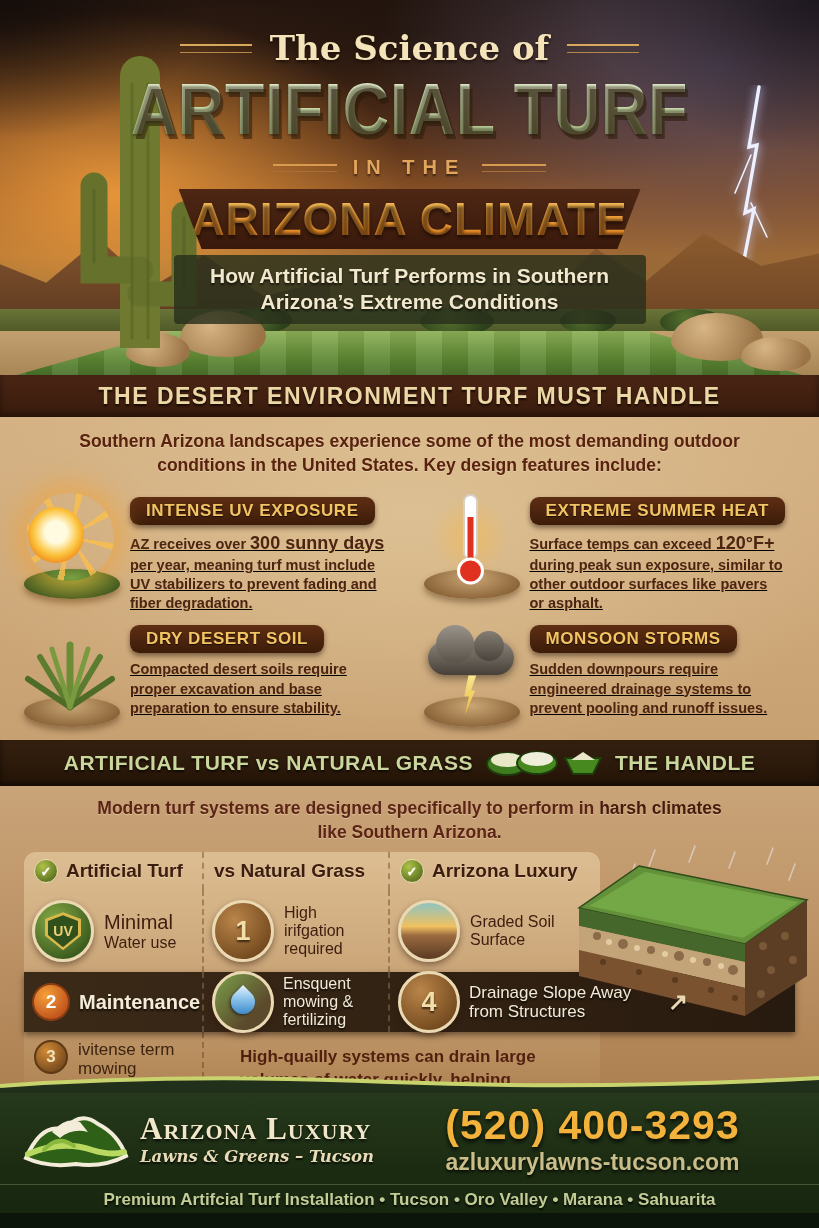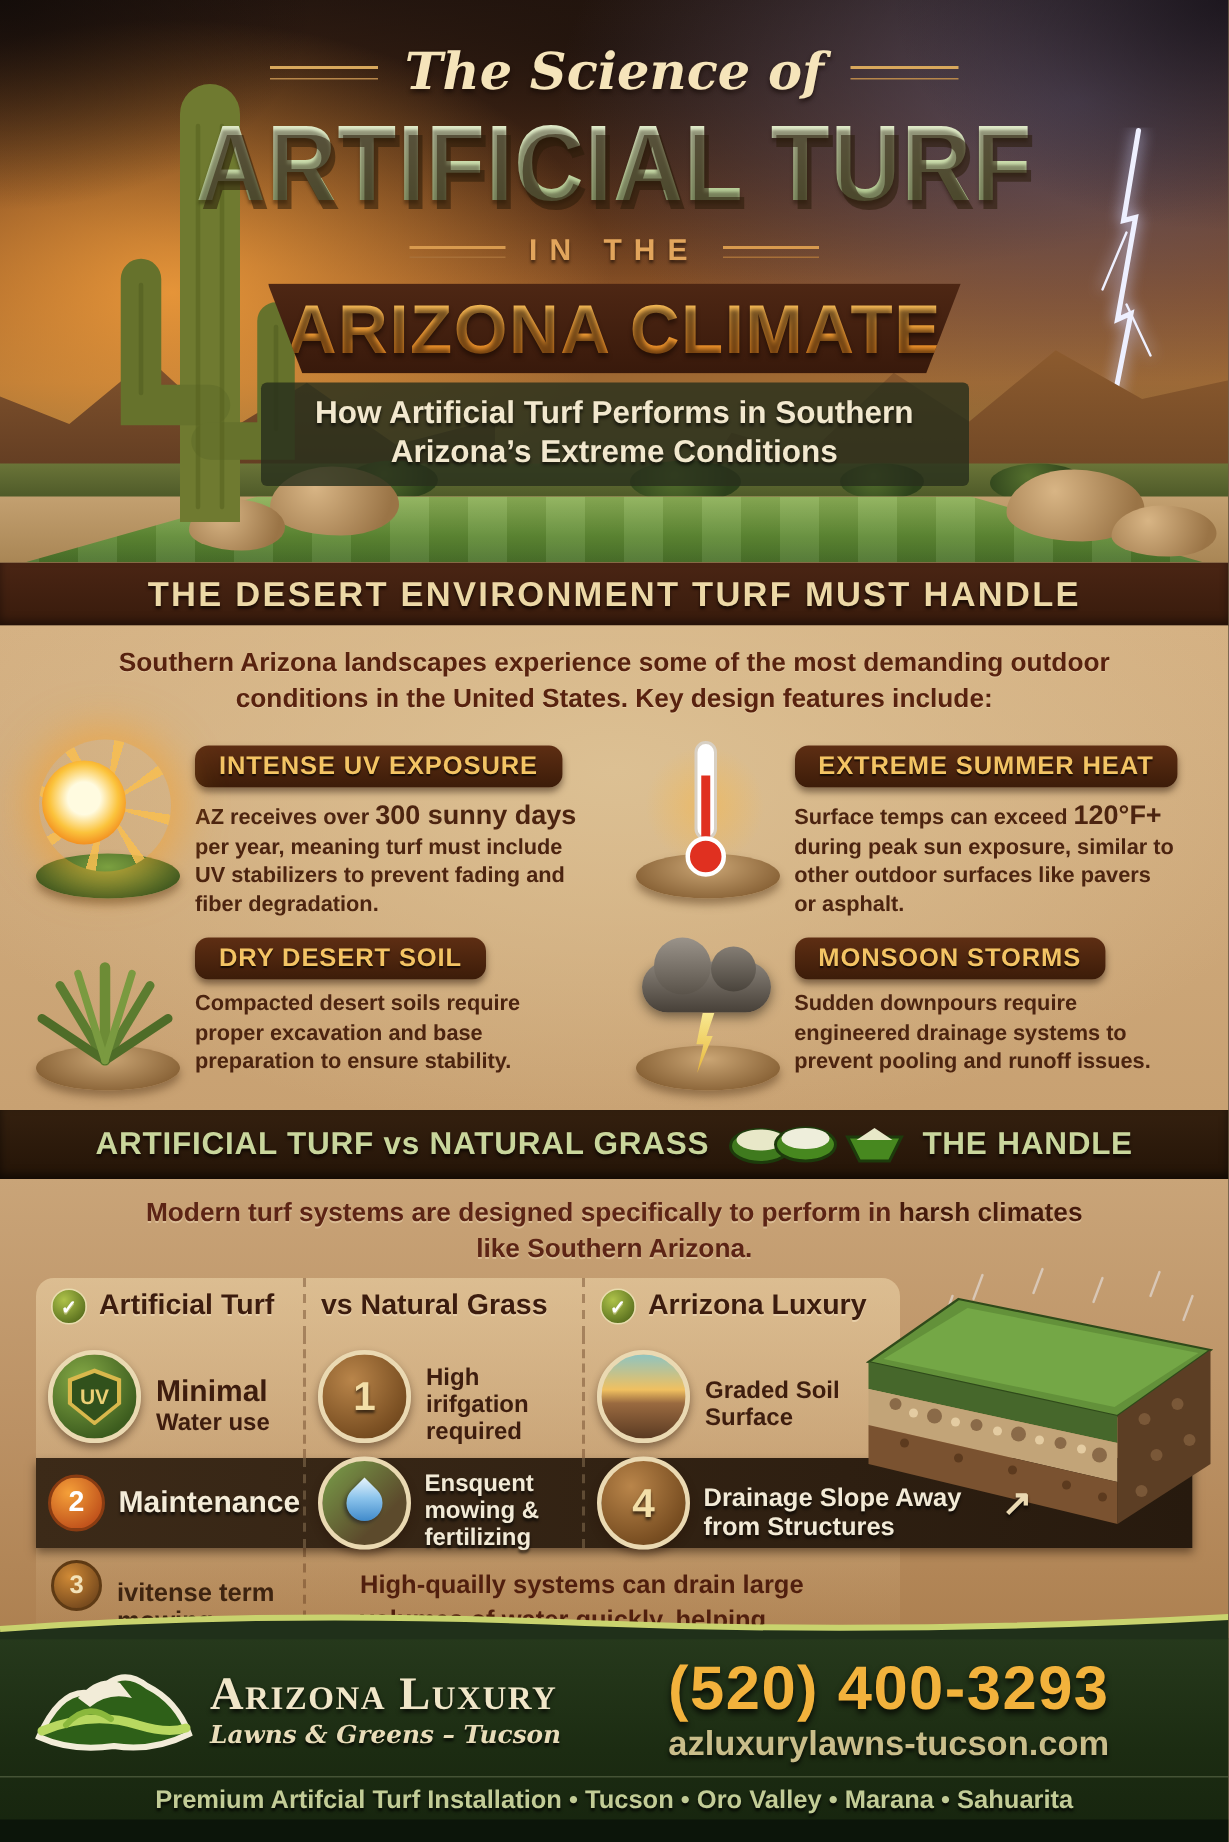--- a/index.html
+++ b/index.html
@@ -31,21 +31,21 @@
     background:
       repeating-linear-gradient(90deg, rgba(255,255,255,.07) 0 26px, rgba(0,0,0,.06) 26px 52px),
       linear-gradient(180deg,#8db057 0%,#5f8a34 60%,#4a712a 100%);
     clip-path:polygon(21% 0,79% 0,98% 100%,2% 100%);}
   .cactus-svg{position:absolute;left:28px;top:18px;}
   .lightning-svg{position:absolute;right:28px;top:85px;}
 
   .hero-titles{position:absolute;left:0;top:0;width:100%;text-align:center;}
   .eyebrow-row{display:flex;align-items:center;justify-content:center;gap:18px;margin-top:28px;}
   .gold-line{width:72px;height:6px;border-top:2px solid #d8a85c;border-bottom:1px solid #b8874a;}
-  .eyebrow{font-family:"DejaVu Serif",serif;font-style:italic;font-weight:bold;font-size:34px;color:#f5e4ba;
+  .eyebrow{font-family:"DejaVu Serif",serif;font-weight:bold;font-size:34px;color:#f5e4ba;
     text-shadow:0 2px 3px rgba(20,10,5,.7);}
   .main-title{margin-top:4px;font-size:64px;font-weight:700;letter-spacing:1px;transform:scaleY(1.12);
     background:linear-gradient(180deg,#eef3dd 0%,#cfe0b0 45%,#9db87c 100%);
     -webkit-background-clip:text;background-clip:text;color:transparent;
     text-shadow:3px 5px 0 rgba(42,28,10,.55), 0 2px 2px rgba(30,20,8,.4);}
   .kicker-row{display:flex;align-items:center;justify-content:center;gap:16px;margin-top:10px;}
   .kicker-line{width:64px;height:5px;border-top:2px solid #d89a4e;border-bottom:1px solid #a87038;}
   .kicker{font-size:20px;font-weight:bold;letter-spacing:8px;color:#e2a55c;text-shadow:0 2px 2px rgba(20,10,5,.6);}
   .az-banner{margin:10px auto 0;width:462px;height:60px;display:flex;align-items:center;justify-content:center;
     background:linear-gradient(180deg,#4e2714,#38190b);clip-path:polygon(0 0,100% 0,95% 100%,5% 100%);
@@ -65,21 +65,21 @@
   .band-2{height:46px;background:linear-gradient(180deg,#34200f,#241407);gap:12px;box-shadow:inset 0 -3px 6px rgba(0,0,0,.5);}
   .band-2 span{font-size:21px;font-weight:bold;letter-spacing:.5px;color:#c9d69c;text-shadow:0 2px 2px rgba(10,5,2,.8);}
 
   
   .sec1{position:relative;width:100%;height:323px;
     background:radial-gradient(ellipse 600px 300px at 50% 30%, #dcc093, transparent 80%),
     linear-gradient(180deg,#d4b082,#c8a172);}
   .sec-intro{padding:12px 78px 4px;text-align:center;font-size:17.5px;line-height:1.38;color:#58220f;font-weight:bold;
     text-shadow:0 1px 0 rgba(255,240,210,.35);}
   .cards{display:grid;grid-template-columns:1fr 1fr;padding:4px 10px 0;}
-  .card{display:flex;padding:6px 6px 0 2px;}
+  .card{display:flex;padding:6px 6px 0 2px;text-decoration:underline;}
   .icon-stack{position:relative;width:118px;min-width:118px;height:118px;}
   .mound{position:absolute;left:12px;bottom:10px;width:96px;height:30px;border-radius:50%;
     background:radial-gradient(ellipse at 50% 30%,#7ba040,#3c5820 75%);box-shadow:0 4px 6px rgba(90,60,30,.5);}
   .mound.dirt{background:radial-gradient(ellipse at 50% 30%,#caa574,#8a6438 75%);}
   .card-text{flex:1;padding-top:6px;}
   .pill{display:inline-block;padding:4px 16px;border-radius:9px;
     background:linear-gradient(180deg,#5e2e13,#3c1c09);box-shadow:0 3px 5px rgba(40,20,8,.5);
     font-size:17px;font-weight:bold;letter-spacing:.6px;color:#f3c464;text-shadow:0 1px 1px rgba(0,0,0,.7);}
   .card-body{margin-top:7px;font-size:14.5px;line-height:1.32;color:#4c2410;font-weight:bold;max-width:255px;}
   .card-body .emph{font-size:18px;font-weight:800;}
@@ -112,21 +112,21 @@
   .cmp-row{display:flex;}
   .cmp-cell{position:relative;z-index:3;box-sizing:border-box;}
   .c1{width:180px;}.c2{width:186px;}.c3{width:210px;}
   .hdr-row .cmp-cell{display:flex;align-items:center;gap:8px;height:38px;padding-left:10px;
     font-size:19px;font-weight:bold;color:#3c1c0e;text-shadow:0 1px 0 rgba(255,240,210,.4);}
   .hdr-row .c1,.hdr-row .c2,.body-row .c1,.body-row .c2{border-right:2px dashed rgba(92,52,24,.4);}
   .check{width:22px;height:22px;min-width:22px;border-radius:50%;display:flex;align-items:center;justify-content:center;
     background:radial-gradient(circle at 35% 30%,#aec24a,#5e7420 75%);border:1px solid #e8dcae;color:#fff;font-size:13px;font-weight:bold;}
   .check::before{content:"✓";}
   .body-row .cmp-cell{display:flex;align-items:center;gap:10px;height:82px;padding-left:8px;}
-  .cell-label{font-size:16px;line-height:1.12;font-weight:bold;color:#3e1d0e;margin-top:12px;}
+  .cell-label{font-size:16px;line-height:1.12;font-weight:normal;color:#3e1d0e;}
   .cell-label .big{font-size:20px;display:block;}
   .circle-ic{width:56px;height:56px;min-width:56px;border-radius:50%;border:3px solid #ead9b2;
     box-shadow:0 3px 6px rgba(40,20,8,.45);display:flex;align-items:center;justify-content:center;}
   .num-circle{background:radial-gradient(circle at 35% 30%,#b9854a,#7a4f22 70%,#5d3a16);
     font-size:27px;font-weight:800;color:#f3dfa8;text-shadow:0 2px 2px rgba(0,0,0,.6);}
   .uv-circle{background:radial-gradient(circle at 35% 30%,#86aa46,#3c5c1e 75%);}
   .shield-outer{width:36px;height:38px;background:#d9b84c;display:flex;align-items:center;justify-content:center;
     clip-path:polygon(50% 0,100% 18%,100% 62%,50% 100%,0 62%,0 18%);}
   .shield-inner{width:30px;height:32px;background:#31511c;display:flex;align-items:center;justify-content:center;
     clip-path:polygon(50% 0,100% 18%,100% 62%,50% 100%,0 62%,0 18%);

